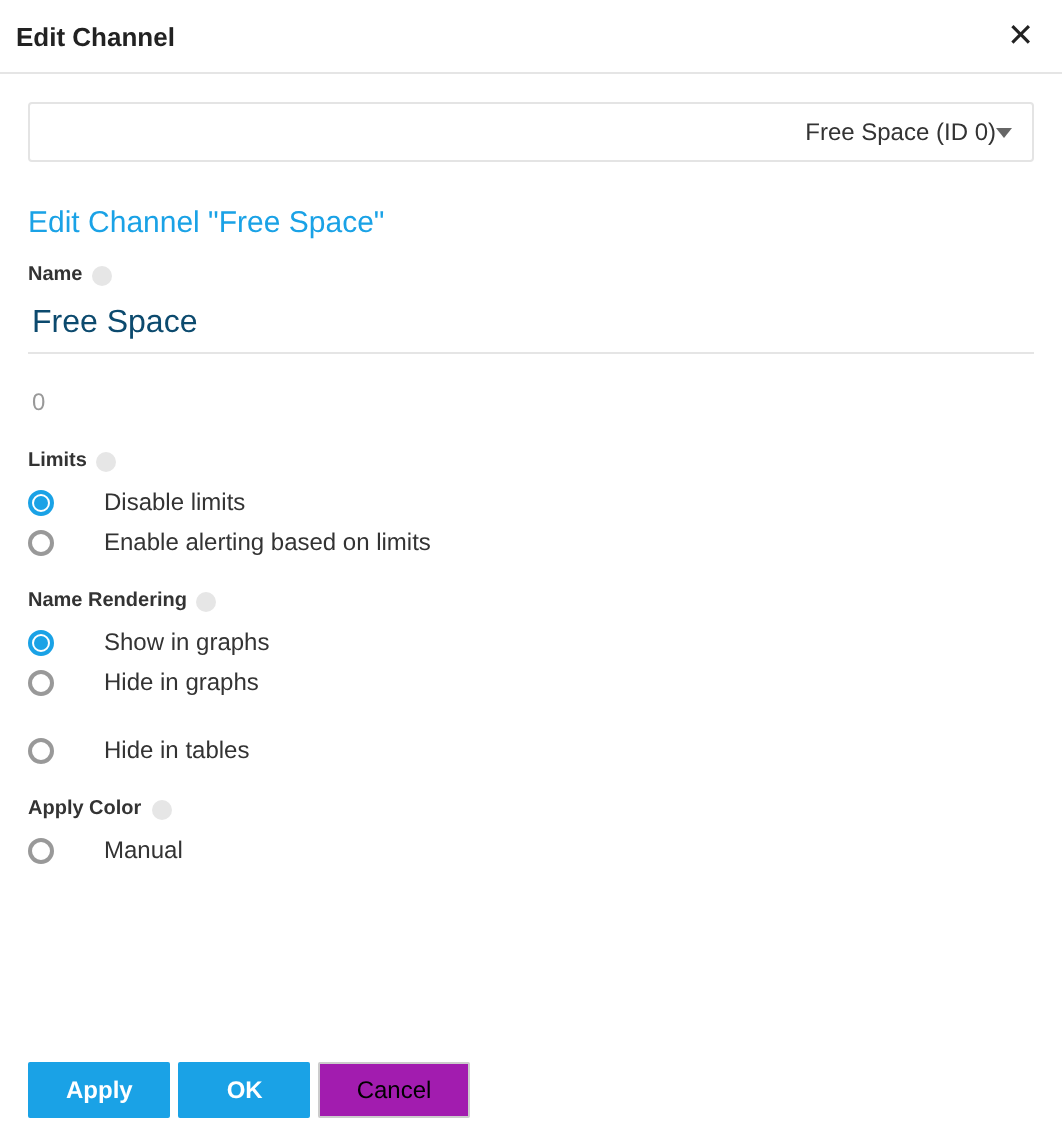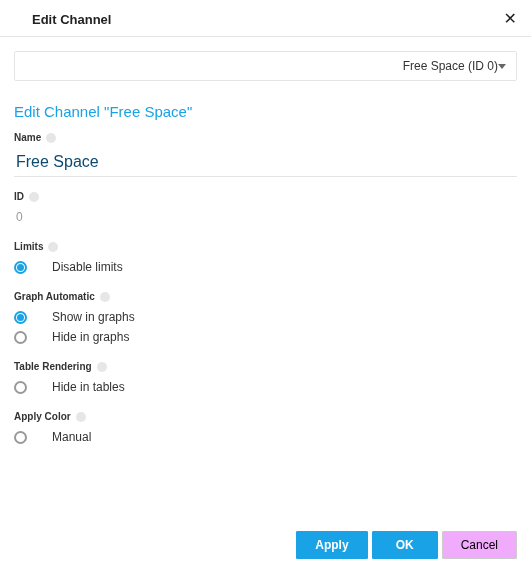--- a/index.html
+++ b/index.html
@@ -1,39 +1,39 @@
 <!DOCTYPE html>
 <html><head>
 <meta charset="utf-8">
 <style>
 * { box-sizing: border-box; margin: 0; padding: 0; }
 html, body { width: 531px; height: 569px; font-family: Arial, Helvetica, sans-serif; background: #fff; overflow: hidden; }
 .dialog { width: 531px; height: 569px; display: flex; flex-direction: column; position: relative; }
-.header { padding: 11px 14px 9px 32px; border-bottom: 1px solid #e5e5e5; display: flex; justify-content: space-between; align-items: center; }
+.header { padding: 11px 14px 9px 8px; border-bottom: 1px solid #e5e5e5; display: flex; justify-content: space-between; align-items: flex-start; }
 .header-title { font-size: 13px; font-weight: 700; color: #222; }
 .close-x { font-size: 16px; color: #222; cursor: pointer; line-height: 1; }
 .content { flex: 1 1 auto; overflow-y: scroll; padding: 14px 14px 0 14px; position: relative; }
 .content::-webkit-scrollbar { width: 10px; }
 .content::-webkit-scrollbar-track { background: #f3f3f3; }
 .content::-webkit-scrollbar-thumb { background: #c8c8c8; border-radius: 2px; }
 .selector { border: 1px solid #e4e4e4; border-radius: 2px; padding: 7px 10px; font-size: 12px; color: #333; display: flex; justify-content: flex-end; align-items: center; cursor: pointer; }
 .chevron { width: 0; height: 0; border-left: 4px solid transparent; border-right: 4px solid transparent; border-top: 5px solid #666; }
 .section-title { font-size: 15px; color: #1aa2e6; font-weight: 400; margin: 22px 0 12px 0; }
 .field-group { margin: 0 0 14px 0; }
 .field-label { font-size: 10px; font-weight: 700; color: #333; display: flex; align-items: center; gap: 5px; margin-bottom: 5px; }
 .info-icon { width: 10px; height: 10px; border-radius: 50%; background: #e6e6e6; display: inline-block; }
 .text-input { width: 100%; border: none; border-bottom: 1px solid #e5e5e5; padding: 5px 2px; font-size: 16px; color: #0c4a6e; outline: none; background: transparent; }
 .readonly-val { font-size: 12px; color: #999; padding: 3px 2px; }
 .radio-row { display: flex; align-items: center; gap: 25px; padding: 3px 0; cursor: pointer; }
 .radio-outer { width: 13px; height: 13px; border: 2px solid #999; border-radius: 50%; display: flex; align-items: center; justify-content: center; flex-shrink: 0; }
 .radio-outer.sel { border-color: #1aa2e6; }
 .radio-inner { width: 7px; height: 7px; background: #1aa2e6; border-radius: 50%; }
 .radio-label { font-size: 12px; color: #333; }
-.footer { padding: 8px 14px 10px 14px; display: flex; justify-content: flex-end; gap: 4px; background: #fff; }
-.btn { min-width: 66px; padding: 6px 18px; font-size: 12px; border: 1px solid #ccc; background: #f0abfc; cursor: pointer; border-radius: 1px; }
+.footer { padding: 8px 14px 10px 14px; display: flex; justify-content: flex-start; gap: 4px; background: #fff; }
+.btn { min-width: 66px; padding: 6px 18px; font-size: 12px; border: 1px solid #ccc; background: #a21caf; cursor: pointer; border-radius: 1px; }
 .btn.primary { background: #1aa2e6; color: #fff; border-color: #1aa2e6; font-weight: 700; }
 </style>
 </head>
 <body>
 <div class="dialog">
 
   <div class="header">
     <div class="header-title">Edit Channel</div>
     <div class="close-x">✕</div>
   </div>
@@ -49,62 +49,58 @@
 
     <div class="field-group">
       <div class="field-label">
         <span>Name</span>
         <span class="info-icon"></span>
       </div>
       <input class="text-input" type="text" value="Free Space" style="">
     </div>
 
     <div class="field-group">
-      <div class="field-label">
-        <span>ID</span>
-        <span class="info-icon"></span>
-      </div>
       <div class="readonly-val">0</div>
     </div>
 
     <div class="field-group">
       <div class="field-label">
         <span>Limits</span>
         <span class="info-icon"></span>
       </div>
       <div class="radio-row">
         <span class="radio-outer sel">
             <span class="radio-inner"></span>
           </span>
         <span class="radio-label">Disable limits</span>
       </div>
+      <div class="radio-row">
+        <span class="radio-outer"></span>
+        <span class="radio-label">Enable alerting based on limits</span>
+      </div>
     </div>
 
     <div class="field-group">
       <div class="field-label">
-        <span>Graph Automatic</span>
+        <span>Name Rendering</span>
         <span class="info-icon"></span>
       </div>
       <div class="radio-row">
         <span class="radio-outer sel">
             <span class="radio-inner"></span>
           </span>
         <span class="radio-label">Show in graphs</span>
       </div>
       <div class="radio-row">
         <span class="radio-outer"></span>
         <span class="radio-label">Hide in graphs</span>
       </div>
     </div>
 
     <div class="field-group">
-      <div class="field-label">
-        <span>Table Rendering</span>
-        <span class="info-icon"></span>
-      </div>
       <div class="radio-row">
         <span class="radio-outer"></span>
         <span class="radio-label">Hide in tables</span>
       </div>
     </div>
 
     <div class="field-group">
       <div class="field-label">
         <span>Apply Color</span>
         <span class="info-icon"></span>

